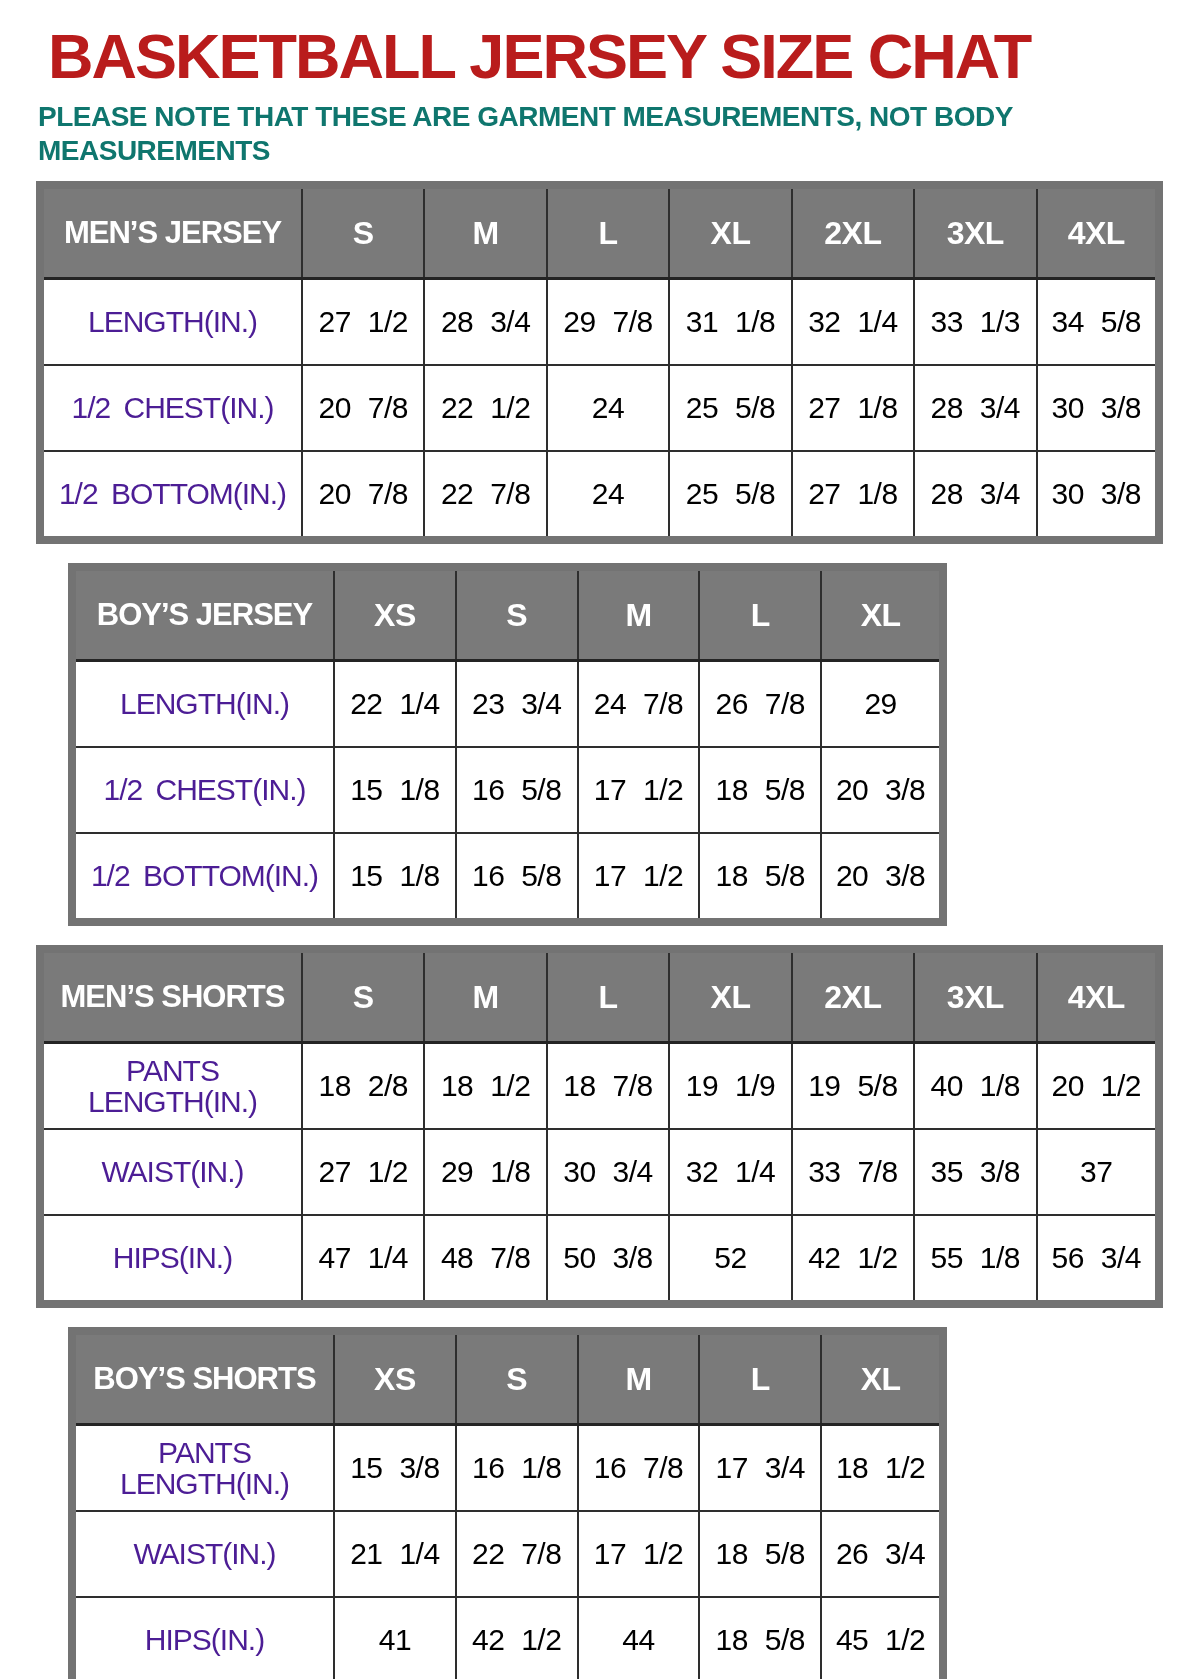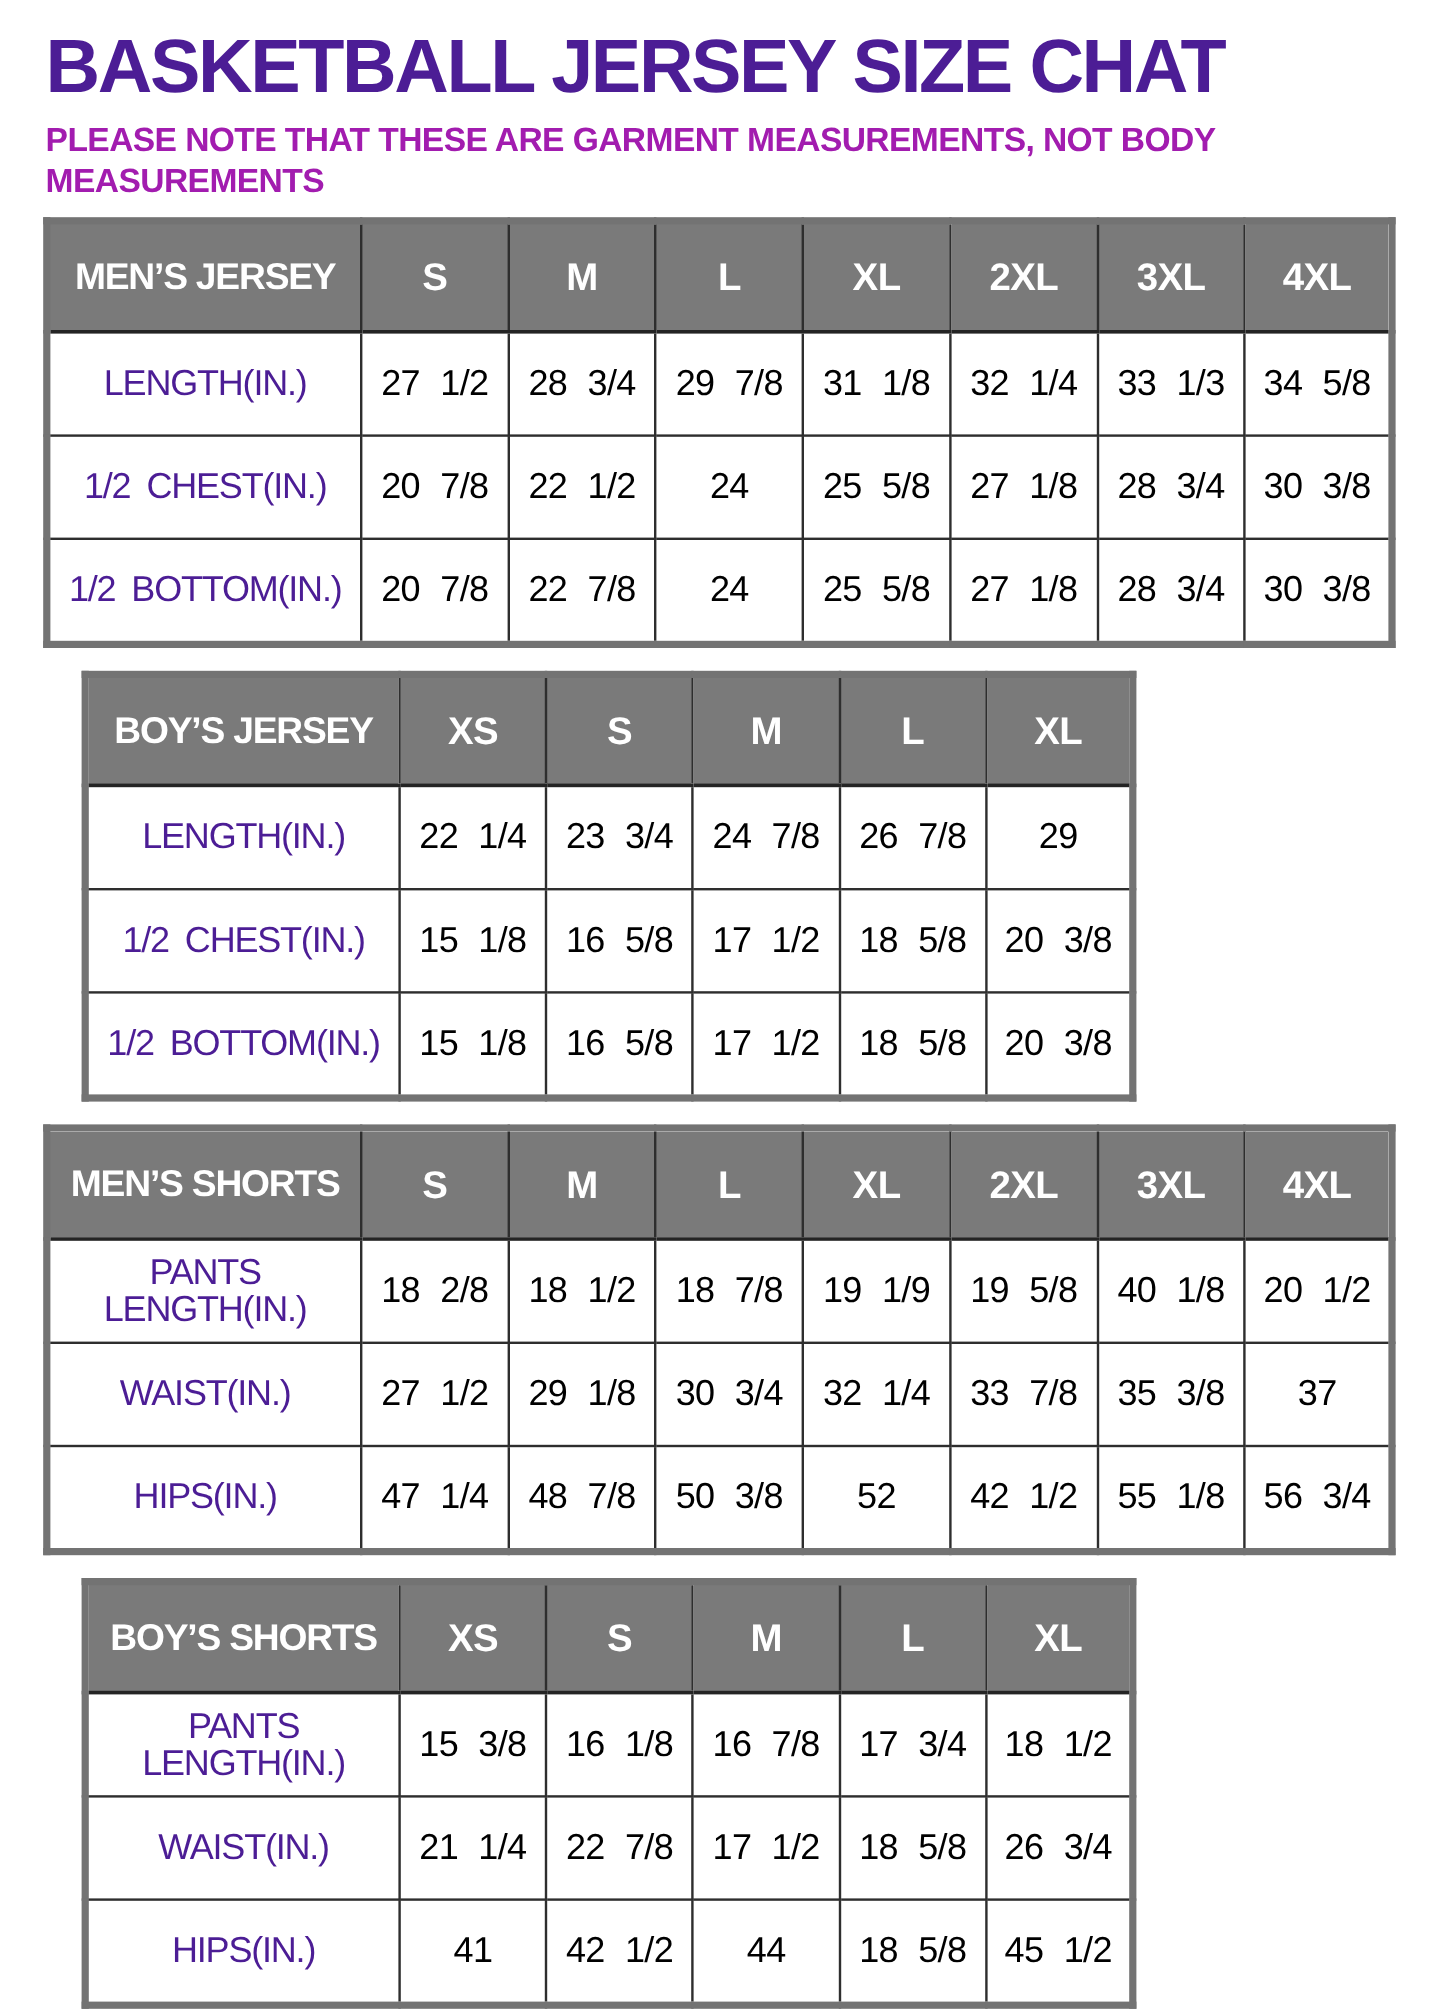--- a/index.html
+++ b/index.html
@@ -10,40 +10,40 @@
   }
   body {
     width: 1200px;
     height: 1679px;
     overflow: hidden;
   }
   .page {
     padding: 14px 0 0 36px;
   }
   .page-title {
-    margin: 6px 0 8px 2px;
+    margin: 6px 0 8px 12px;
     font-size: 63px;
     font-weight: 700;
-    color: #4c1d95;
+    color: #b91c1c;
     letter-spacing: -2px;
     white-space: nowrap;
   }
   .note {
     margin: 0 0 14px 2px;
     font-size: 28px;
     line-height: 1.2;
     font-weight: 700;
-    color: #a21caf;
+    color: #0f766e;
     letter-spacing: -0.5px;
   }
   table.size-table {
     border-collapse: collapse;
     table-layout: fixed;
     margin: 0 0 19px 0;
-    border: 6px solid #737373;
+    border: 8px solid #737373;
   }
   table.size-table.wide { width: 1127px; }
   table.size-table.narrow { width: 879px; margin-left: 32px; }
   col.label-col { width: 262px; }
   .size-table th, .size-table td {
     border: 2px solid #2e2e2e;
     text-align: center;
     vertical-align: middle;
     padding: 0 2px;
     overflow: hidden;

